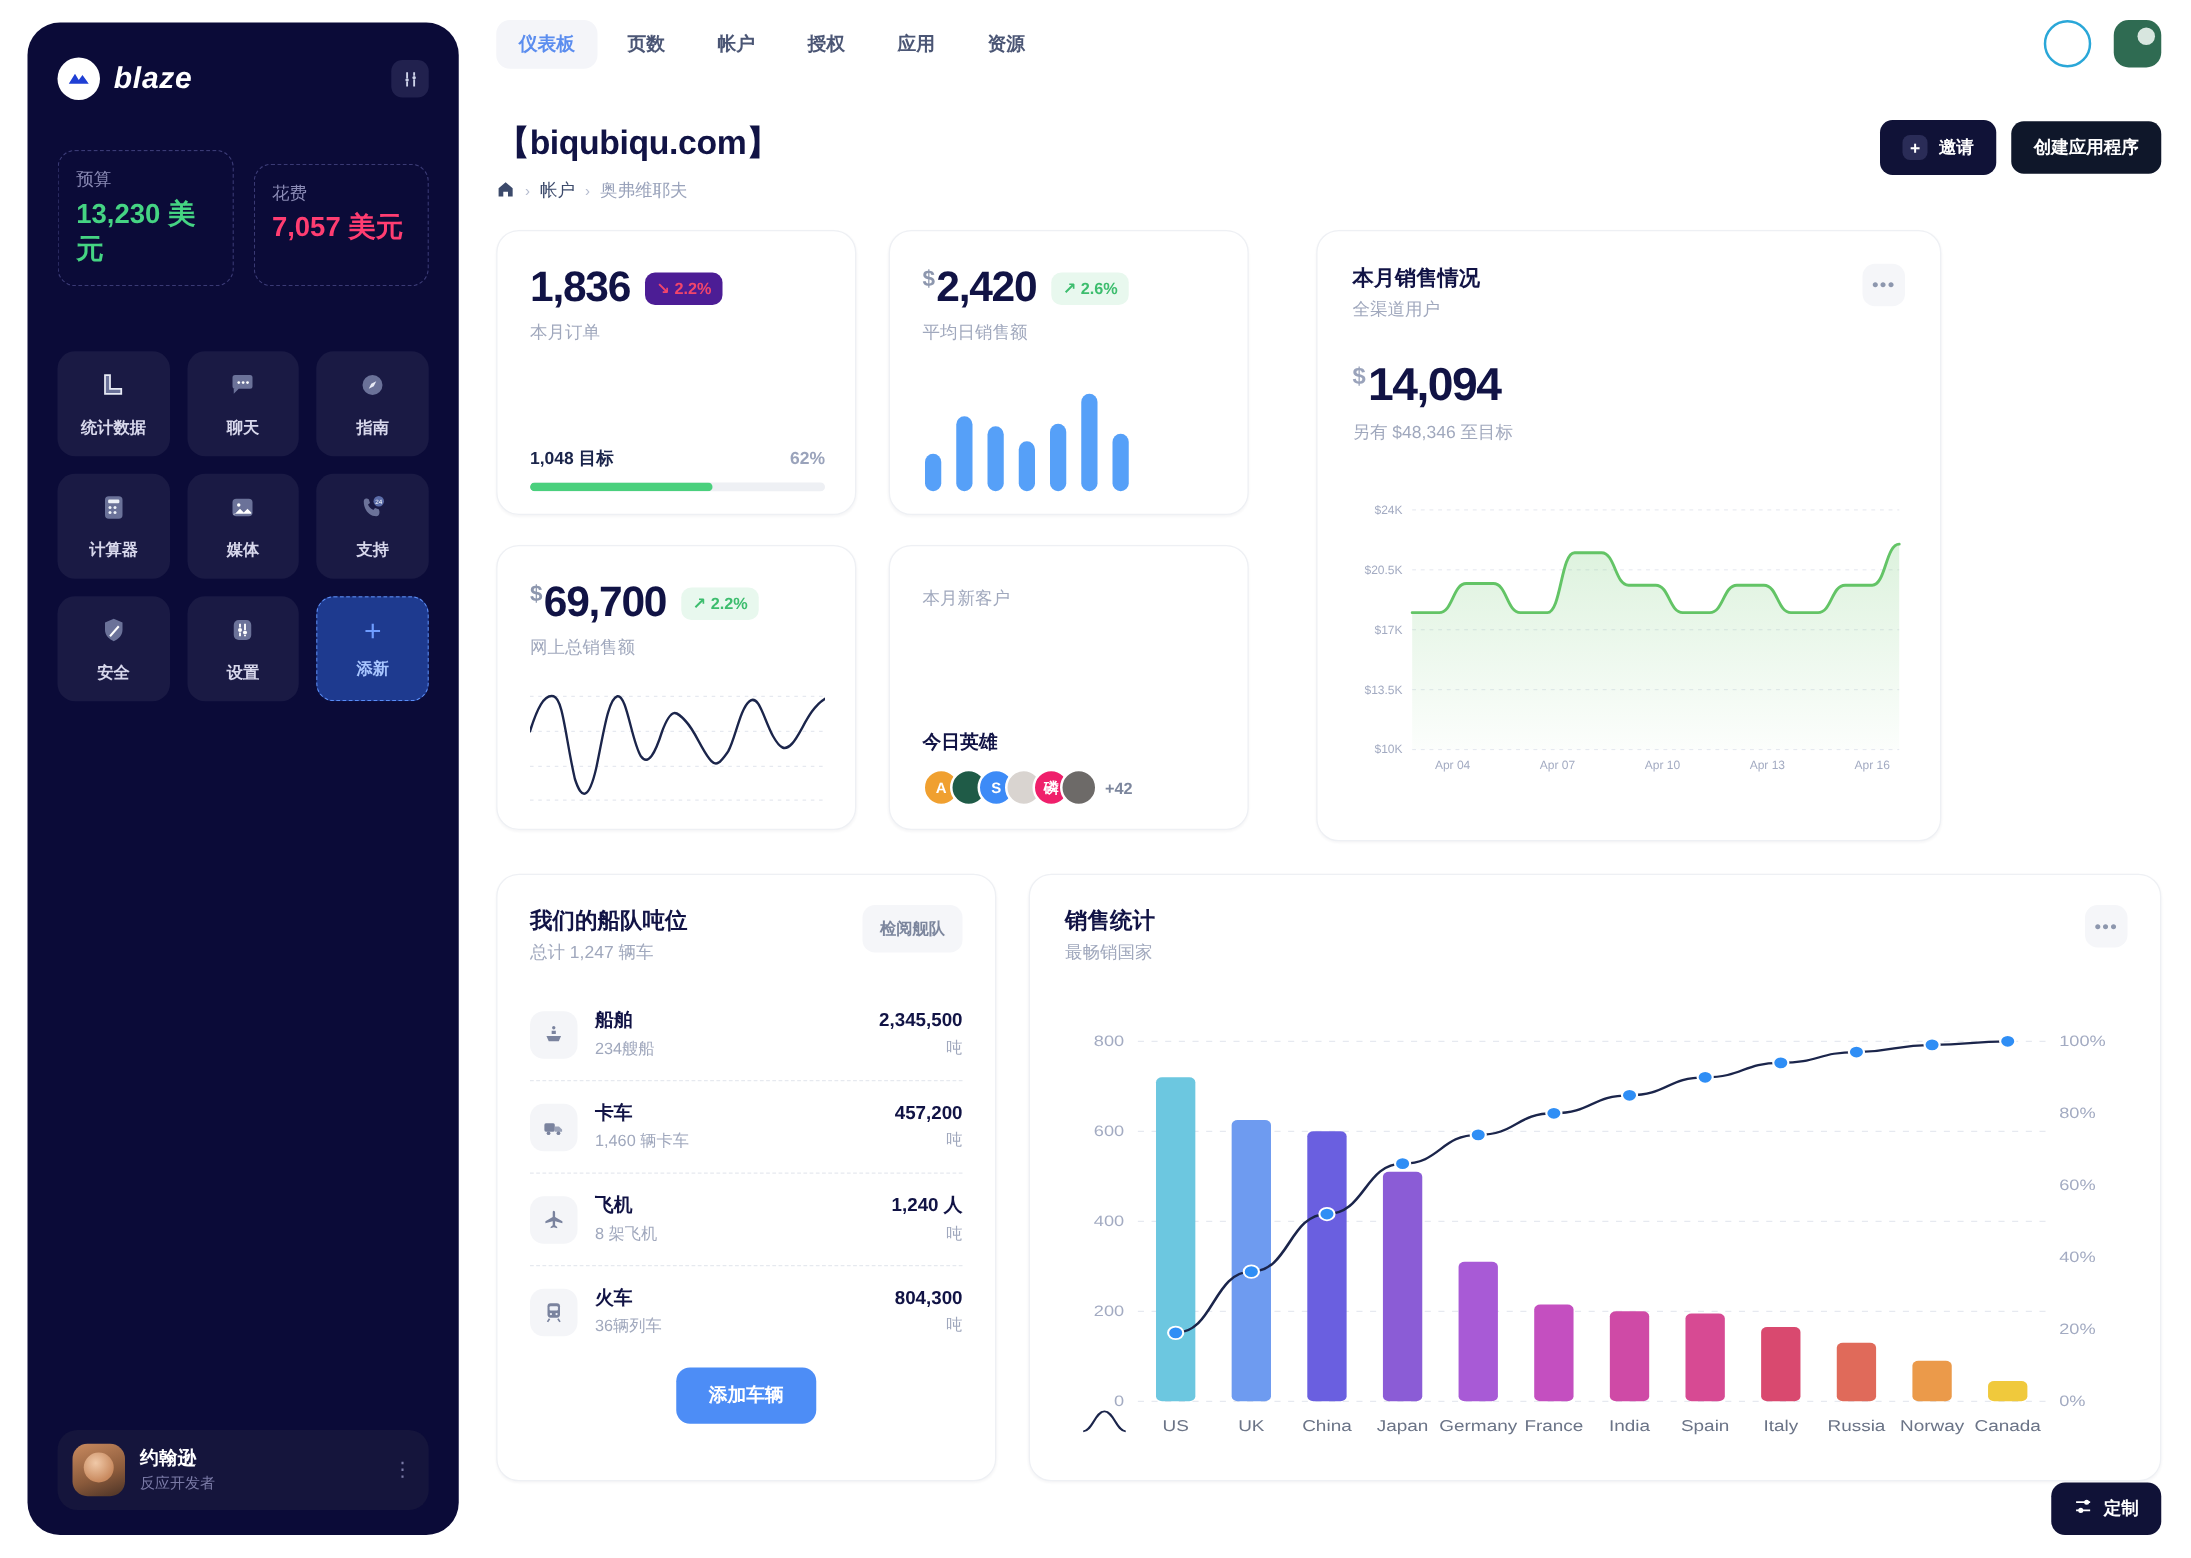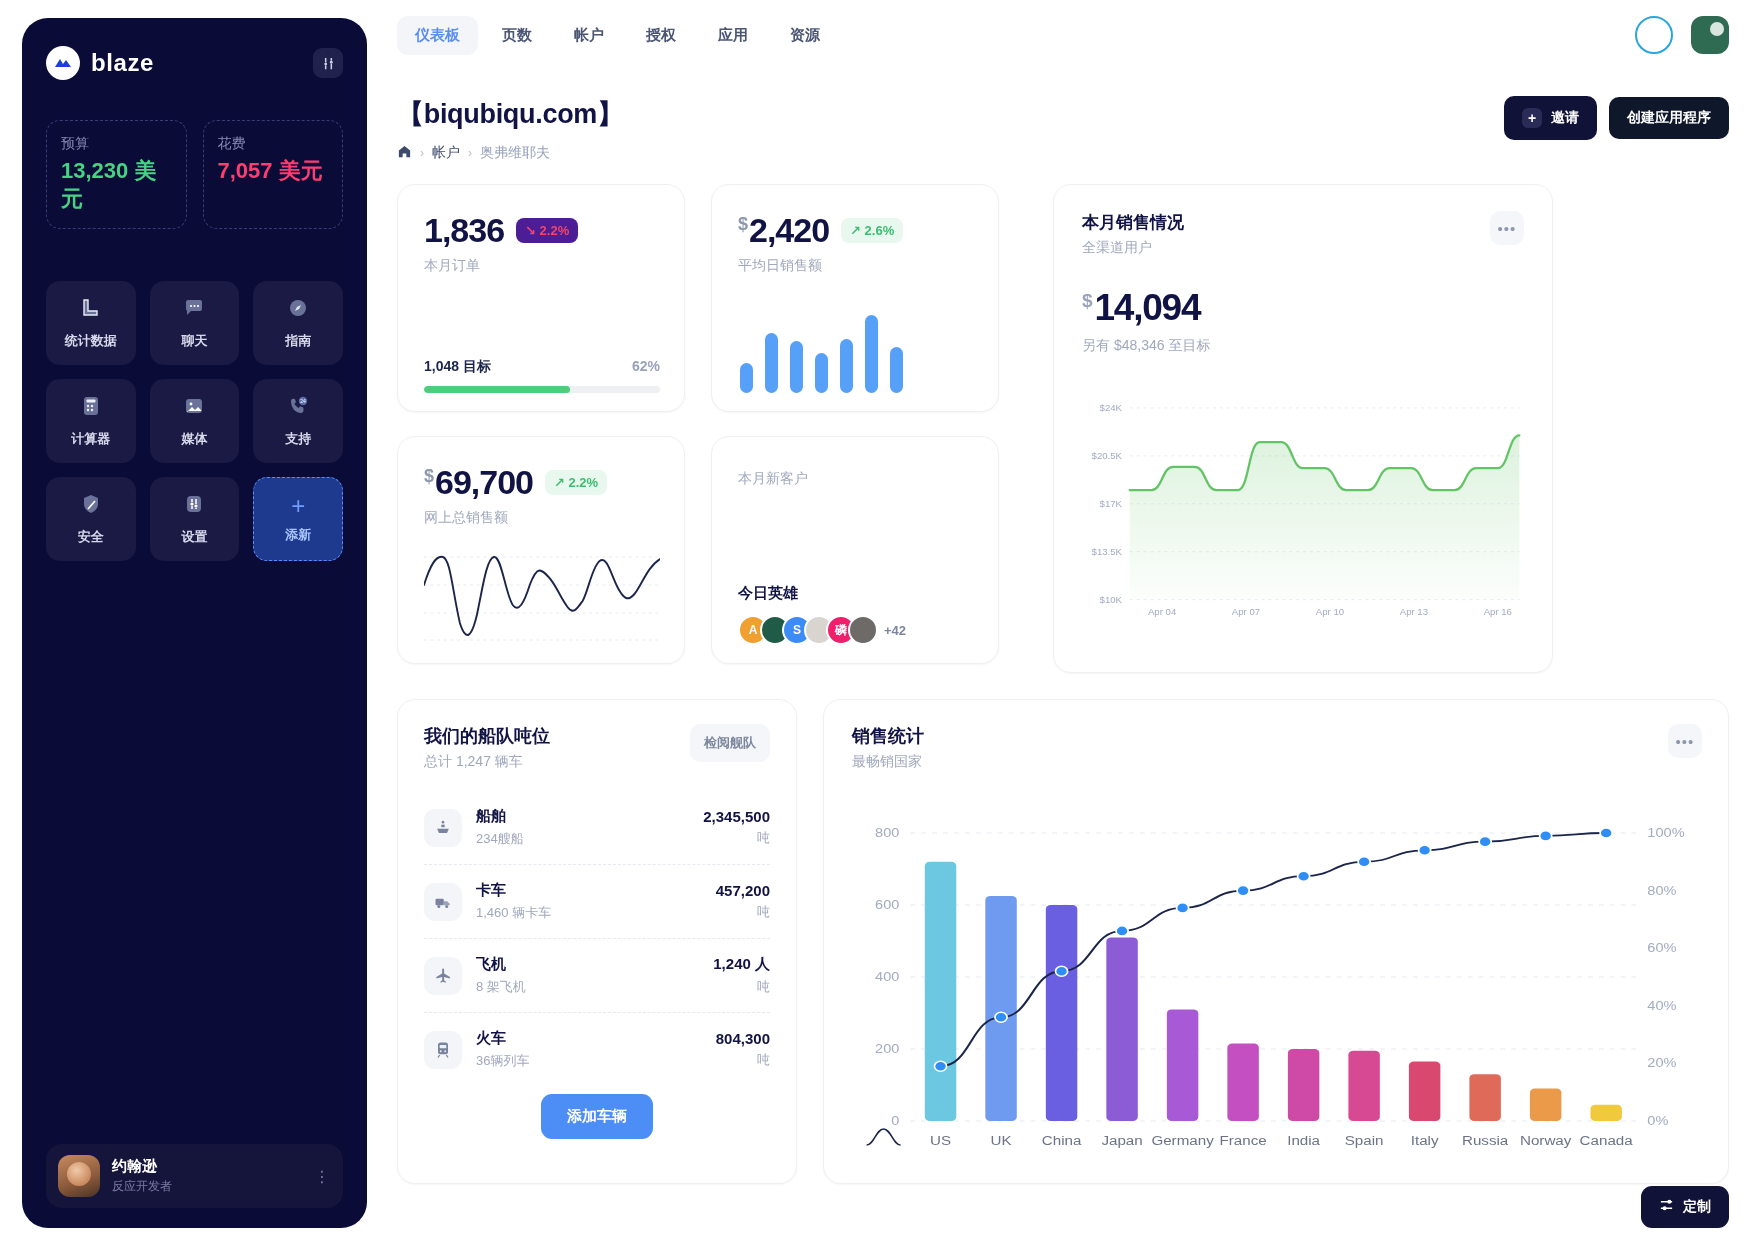--- a/index.html
+++ b/index.html
@@ -23,29 +23,29 @@
     padding: 28px 24px 20px 24px;
     overflow: hidden;
   }
   .brand-row { display: flex; align-items: center; justify-content: space-between; margin-bottom: 40px; }
   .brand { display: flex; align-items: center; gap: 11px; }
   .brand-mark {
     width: 34px; height: 34px; border-radius: 50%;
     background: #ffffff; display: flex; align-items: center; justify-content: center;
   }
   .brand-name {
-    color: #ffffff; font-size: 24px; font-weight: bold; 
+    color: #ffffff; font-size: 24px; font-weight: bold; font-style: italic;
     letter-spacing: 0.6px;
   }
   .brand-btn {
     width: 30px; height: 30px; border-radius: 9px;
     background: #21214e; display: flex; align-items: center; justify-content: center;
   }
 
-  .money-row { display: flex; gap: 16px; margin-bottom: 52px; }
+  .money-row { display: flex; gap: 16px; margin-bottom: 52px; align-items: flex-end; }
   .money-card {
     flex: 1; border: 1px dashed #3a3a74; border-radius: 14px;
     padding: 14px 14px 16px 14px; min-height: 98px;
   }
   .money-label { color: #8b8bb5; font-size: 14px; margin-bottom: 4px; }
   .money-value { font-size: 22px; font-weight: bold; line-height: 1.25; }
   .money-value.green { color: #45d483; }
   .money-value.pink { color: #ff3d71; }
 
   .grid { display: grid; grid-template-columns: repeat(3, 1fr); gap: 14px; }

